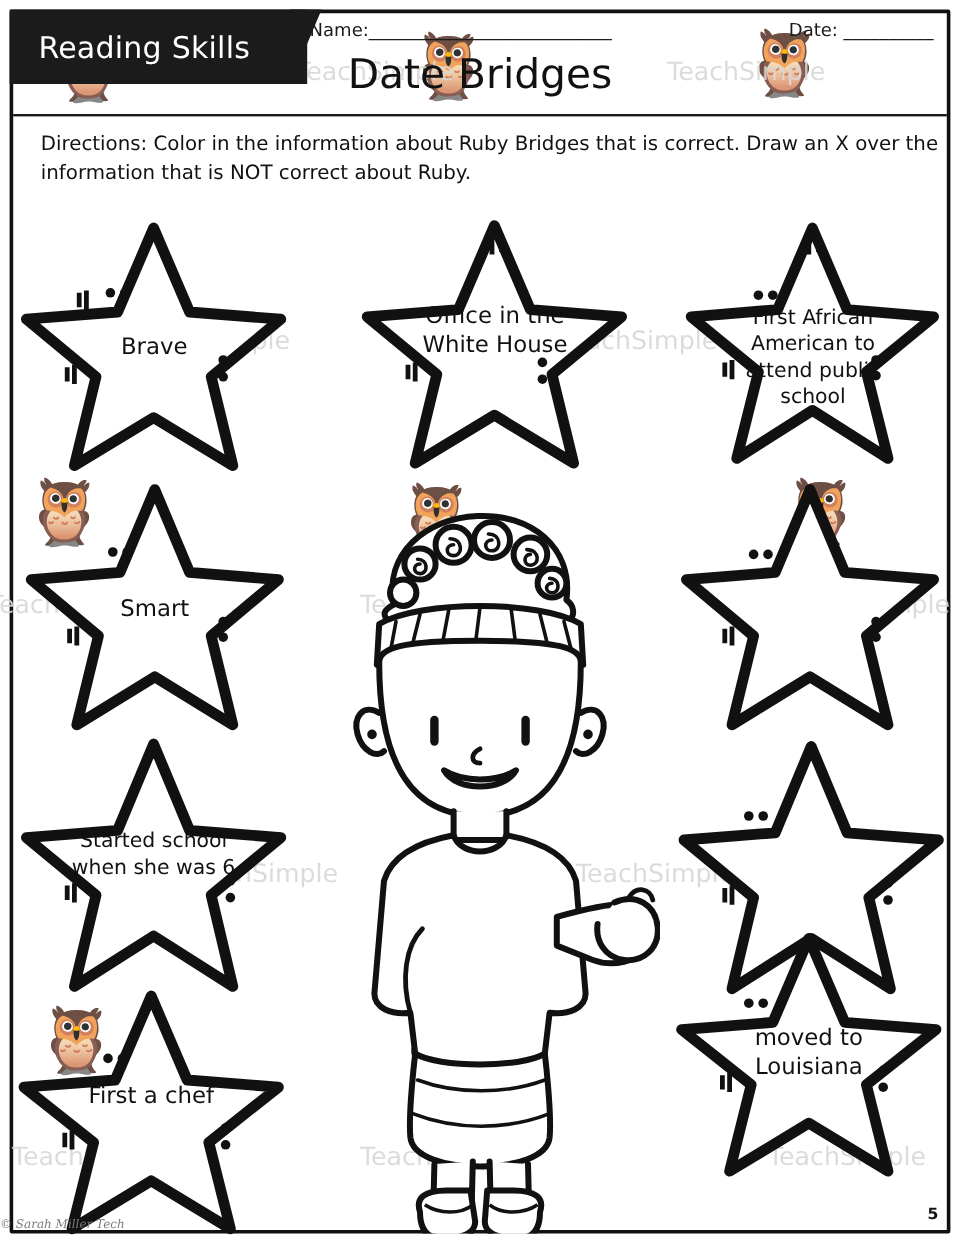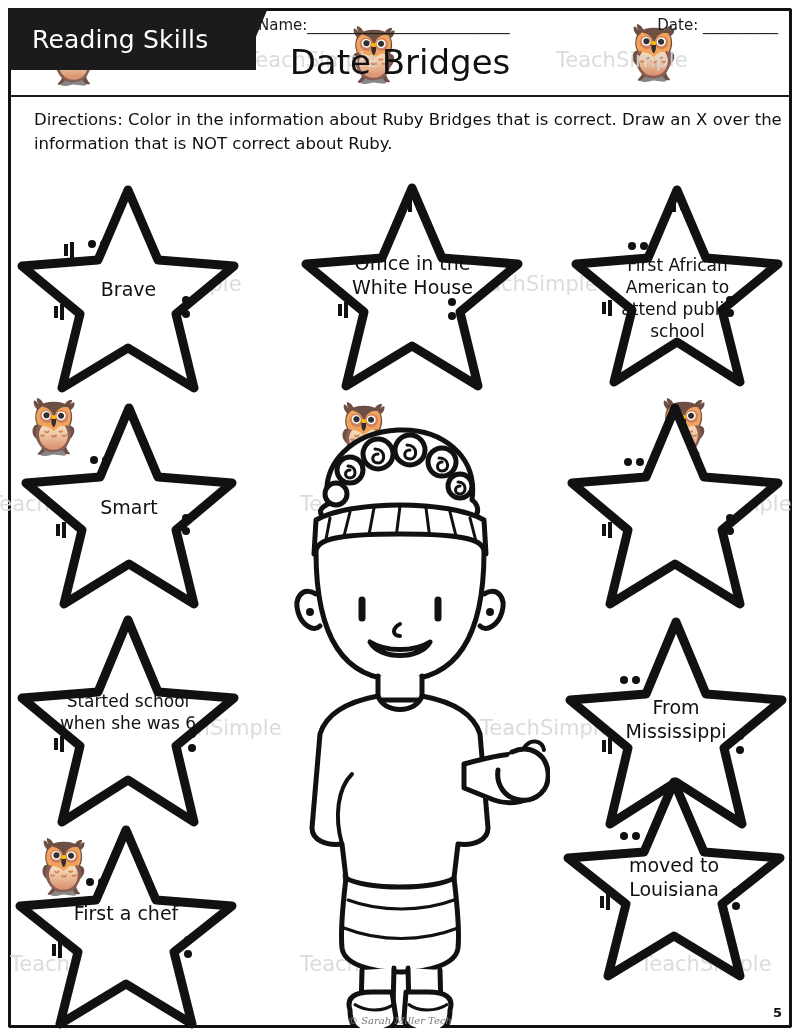--- a/index.html
+++ b/index.html
@@ -119,21 +119,21 @@
     font-size: 13px;
     font-weight: bold;
     color: #111;
     z-index: 6;
   }
   .credit {
     position: absolute;
     left: 0;
     bottom: 10px;
     width: 800px;
-    text-align: center;
+    text-align: left;
     font-size: 10px;
     color: #7a7a7a;
     font-family: "DejaVu Serif", serif;
     font-style: italic;
     z-index: 6;
   }
   
   .wm-layer {
     position: absolute;
     left: 0; top: 0; width: 800px; height: 1036px;
@@ -317,21 +317,20 @@
     <div class="star" style="left:562px; top:614px; width:228px; height:216px;">
       <svg width="228" height="216" viewBox="0 0 228 216" aria-hidden="true">
         <path d="M114 8 L144 80 L220 86 L162 134 L180 210 L114 168 L48 210 L66 134 L8 86 L84 80 Z" fill="#ffffff" stroke="#111111" stroke-width="9" stroke-linejoin="round"></path>
         <circle cx="62" cy="66" r="4" fill="#111"></circle>
           <circle cx="74" cy="66" r="4" fill="#111"></circle>
         <circle cx="178" cy="122" r="4" fill="#111"></circle>
           <circle cx="178" cy="136" r="4" fill="#111"></circle>
         <line x1="48" y1="124" x2="48" y2="140" stroke="#111" stroke-width="4"></line>
         <line x1="42" y1="126" x2="42" y2="138" stroke="#111" stroke-width="4"></line>
       </svg>
-      <div class="star-label" style="top:82px; padding:0 48px; box-sizing:border-box;">From Mississippi</div>
     </div>
 
     <div class="star" style="left:12px; top:824px; width:228px; height:208px;">
       <svg width="228" height="208" viewBox="0 0 228 208" aria-hidden="true">
         <path d="M114 6 L144 76 L220 82 L162 128 L180 200 L114 160 L48 200 L66 128 L8 82 L84 76 Z" fill="#ffffff" stroke="#111111" stroke-width="9" stroke-linejoin="round"></path>
         <circle cx="78" cy="58" r="4" fill="#111"></circle>
           <circle cx="90" cy="58" r="4" fill="#111"></circle>
         <circle cx="176" cy="116" r="4" fill="#111"></circle>
           <circle cx="176" cy="130" r="4" fill="#111"></circle>
         <line x1="48" y1="118" x2="48" y2="134" stroke="#111" stroke-width="4"></line>

